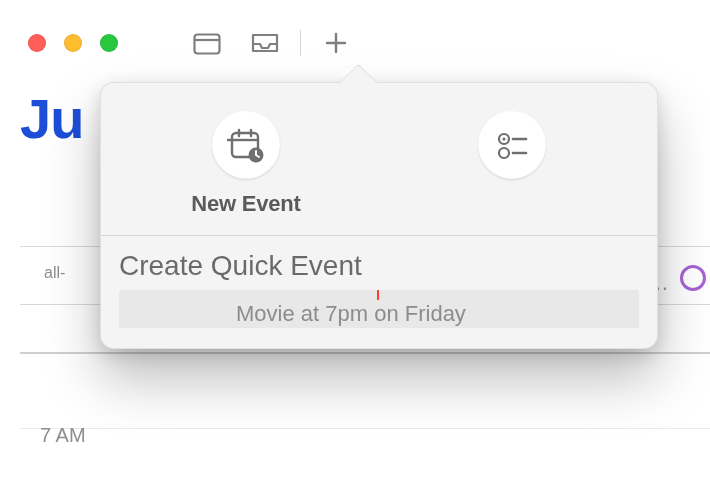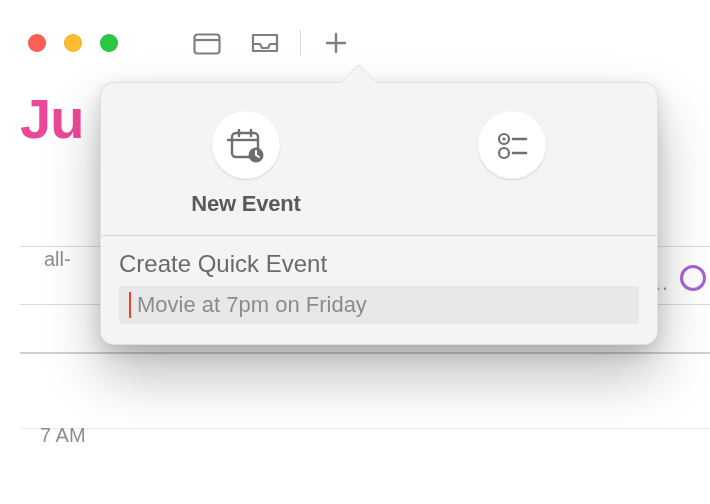--- a/index.html
+++ b/index.html
@@ -61,21 +61,21 @@
   .tool-btn svg { display: block; }
 
   
   .month-title {
     position: absolute;
     top: 86px;
     left: 20px;
     font-size: 56px;
     font-weight: 700;
     letter-spacing: -1px;
-    color: #ec4899;
+    color: #1d4ed8;
   }
 
   
   .grid-lines {
     position: absolute;
     left: 20px;
     right: 0;
     top: 246px;
   }
   .hline {
@@ -85,23 +85,23 @@
     background: #d9d9d9;
   }
   .hline.heavy { height: 2px; background: #cfcfcf; }
   .hline.l1 { top: 0; }
   .hline.l2 { top: 58px; }
   .hline.l3 { top: 106px; height:2px; }
   .hline.l4 { top: 182px; background:#eaeaea; }
 
   .allday-label {
     position: absolute;
-    top: 248px;
+    top: 264px;
     left: 44px;
-    font-size: 20px;
+    font-size: 16px;
     color: #8e8e8e;
     text-align: center;
   }
   .seven-am {
     position: absolute;
     top: 424px;
     left: 40px;
     font-size: 20px;
     color: #8e8e8e;
   }
@@ -192,31 +192,32 @@
   .pop-sep {
     height: 1px;
     background: #d6d6d6;
     margin: 0;
   }
 
   .quick-section {
     padding: 14px 18px 0 18px;
   }
   .quick-title {
-    font-size: 24px;
+    font-size: 28px;
     color: #6a6a6a;
     margin-bottom: 8px;
   }
   .quick-input-wrap {
     position: relative;
     background: #e8e8e8;
     border-radius: 3px;
     height: 38px;
     display:flex;align-items:center;
     padding: 0 8px 0 10px;
+    flex-direction: column;
   }
   .caret {
     width: 2px;
     height: 26px;
     background: #ff3b30;
     margin-right: 4px;
   }
   .quick-input {
     flex: 1;
     border: none;

